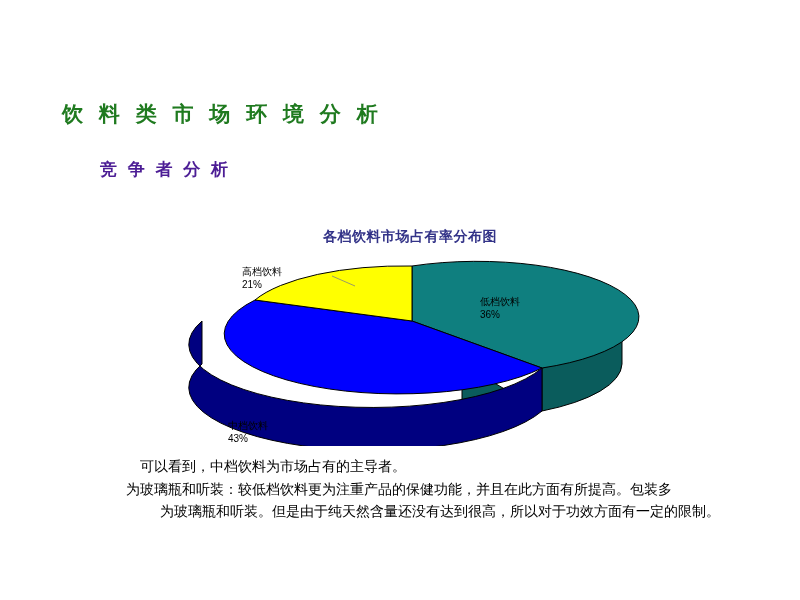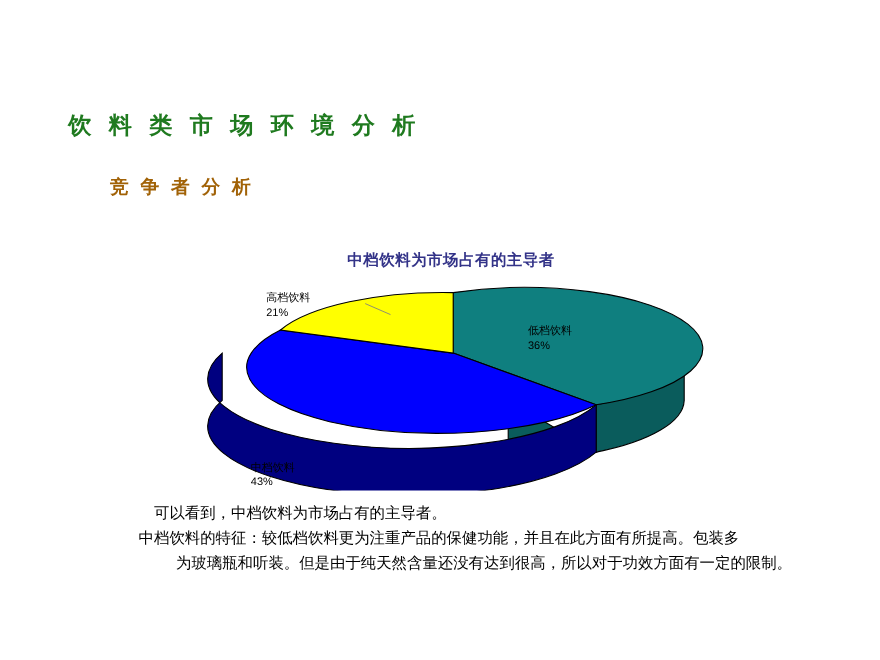--- a/index.html
+++ b/index.html
@@ -29,21 +29,21 @@
     color: #1f7a1f;
     letter-spacing: 5px;
     white-space: nowrap;
   }
   .section-title {
     position: absolute;
     left: 100px;
     top: 158px;
     font-size: 17px;
     font-weight: bold;
-    color: #a16207;
+    color: #4c1d95;
     letter-spacing: 3px;
     white-space: nowrap;
   }
   .body-line {
     position: absolute;
     font-size: 13.5px;
     font-weight: bold;
     color: #000000;
     white-space: nowrap;
     letter-spacing: 0px;
@@ -125,21 +125,21 @@
 
 <div class="slide">
 
   <div class="slide-title">饮 料 类 市 场 环 境 分 析</div>
 
   <div class="section-title">竞 争 者 分 析</div>
 
 
   <div class="chart-area">
 
-    <div class="chart-title">中档饮料为市场占有的主导者</div>
+    <div class="chart-title">各档饮料市场占有率分布图</div>
 
     <svg class="pie-svg" width="460" height="190" viewBox="0 0 460 190">
       <defs>
         <clipPath id="lowerHalf">
           <rect x="0" y="108" width="460" height="90"></rect>
         </clipPath>
       </defs>
 
       <path d="M 282,108 L 362,155 A 160,55 0 0 1 282,163 Z" fill="#0a5c5c" stroke="#000000" stroke-width="1"></path>
       <path d="M 362,112 L 362,155 A 160,55 0 0 0 442,108 L 442,65 A 160,55 0 0 1 362,112 Z" fill="#0a5c5c" stroke="#000000" stroke-width="1"></path>
@@ -167,17 +167,17 @@
 
     <div class="pie-label lbl-mid">
       <span>中档饮料</span>
       <span class="pct">43%</span>
     </div>
 
   </div>
 
   <div class="body-line concl-1">可以看到，中档饮料为市场占有的主导者。</div>
 
-  <div class="body-line concl-2">中档饮料的特征：较低档饮料更为注重产品的保健功能，并且在此方面有所提高。包装多</div>
+  <div class="body-line concl-2">为玻璃瓶和听装：较低档饮料更为注重产品的保健功能，并且在此方面有所提高。包装多</div>
 
   <div class="body-line concl-3">为玻璃瓶和听装。但是由于纯天然含量还没有达到很高，所以对于功效方面有一定的限制。</div>
 
 </div>
 
 </body></html>

